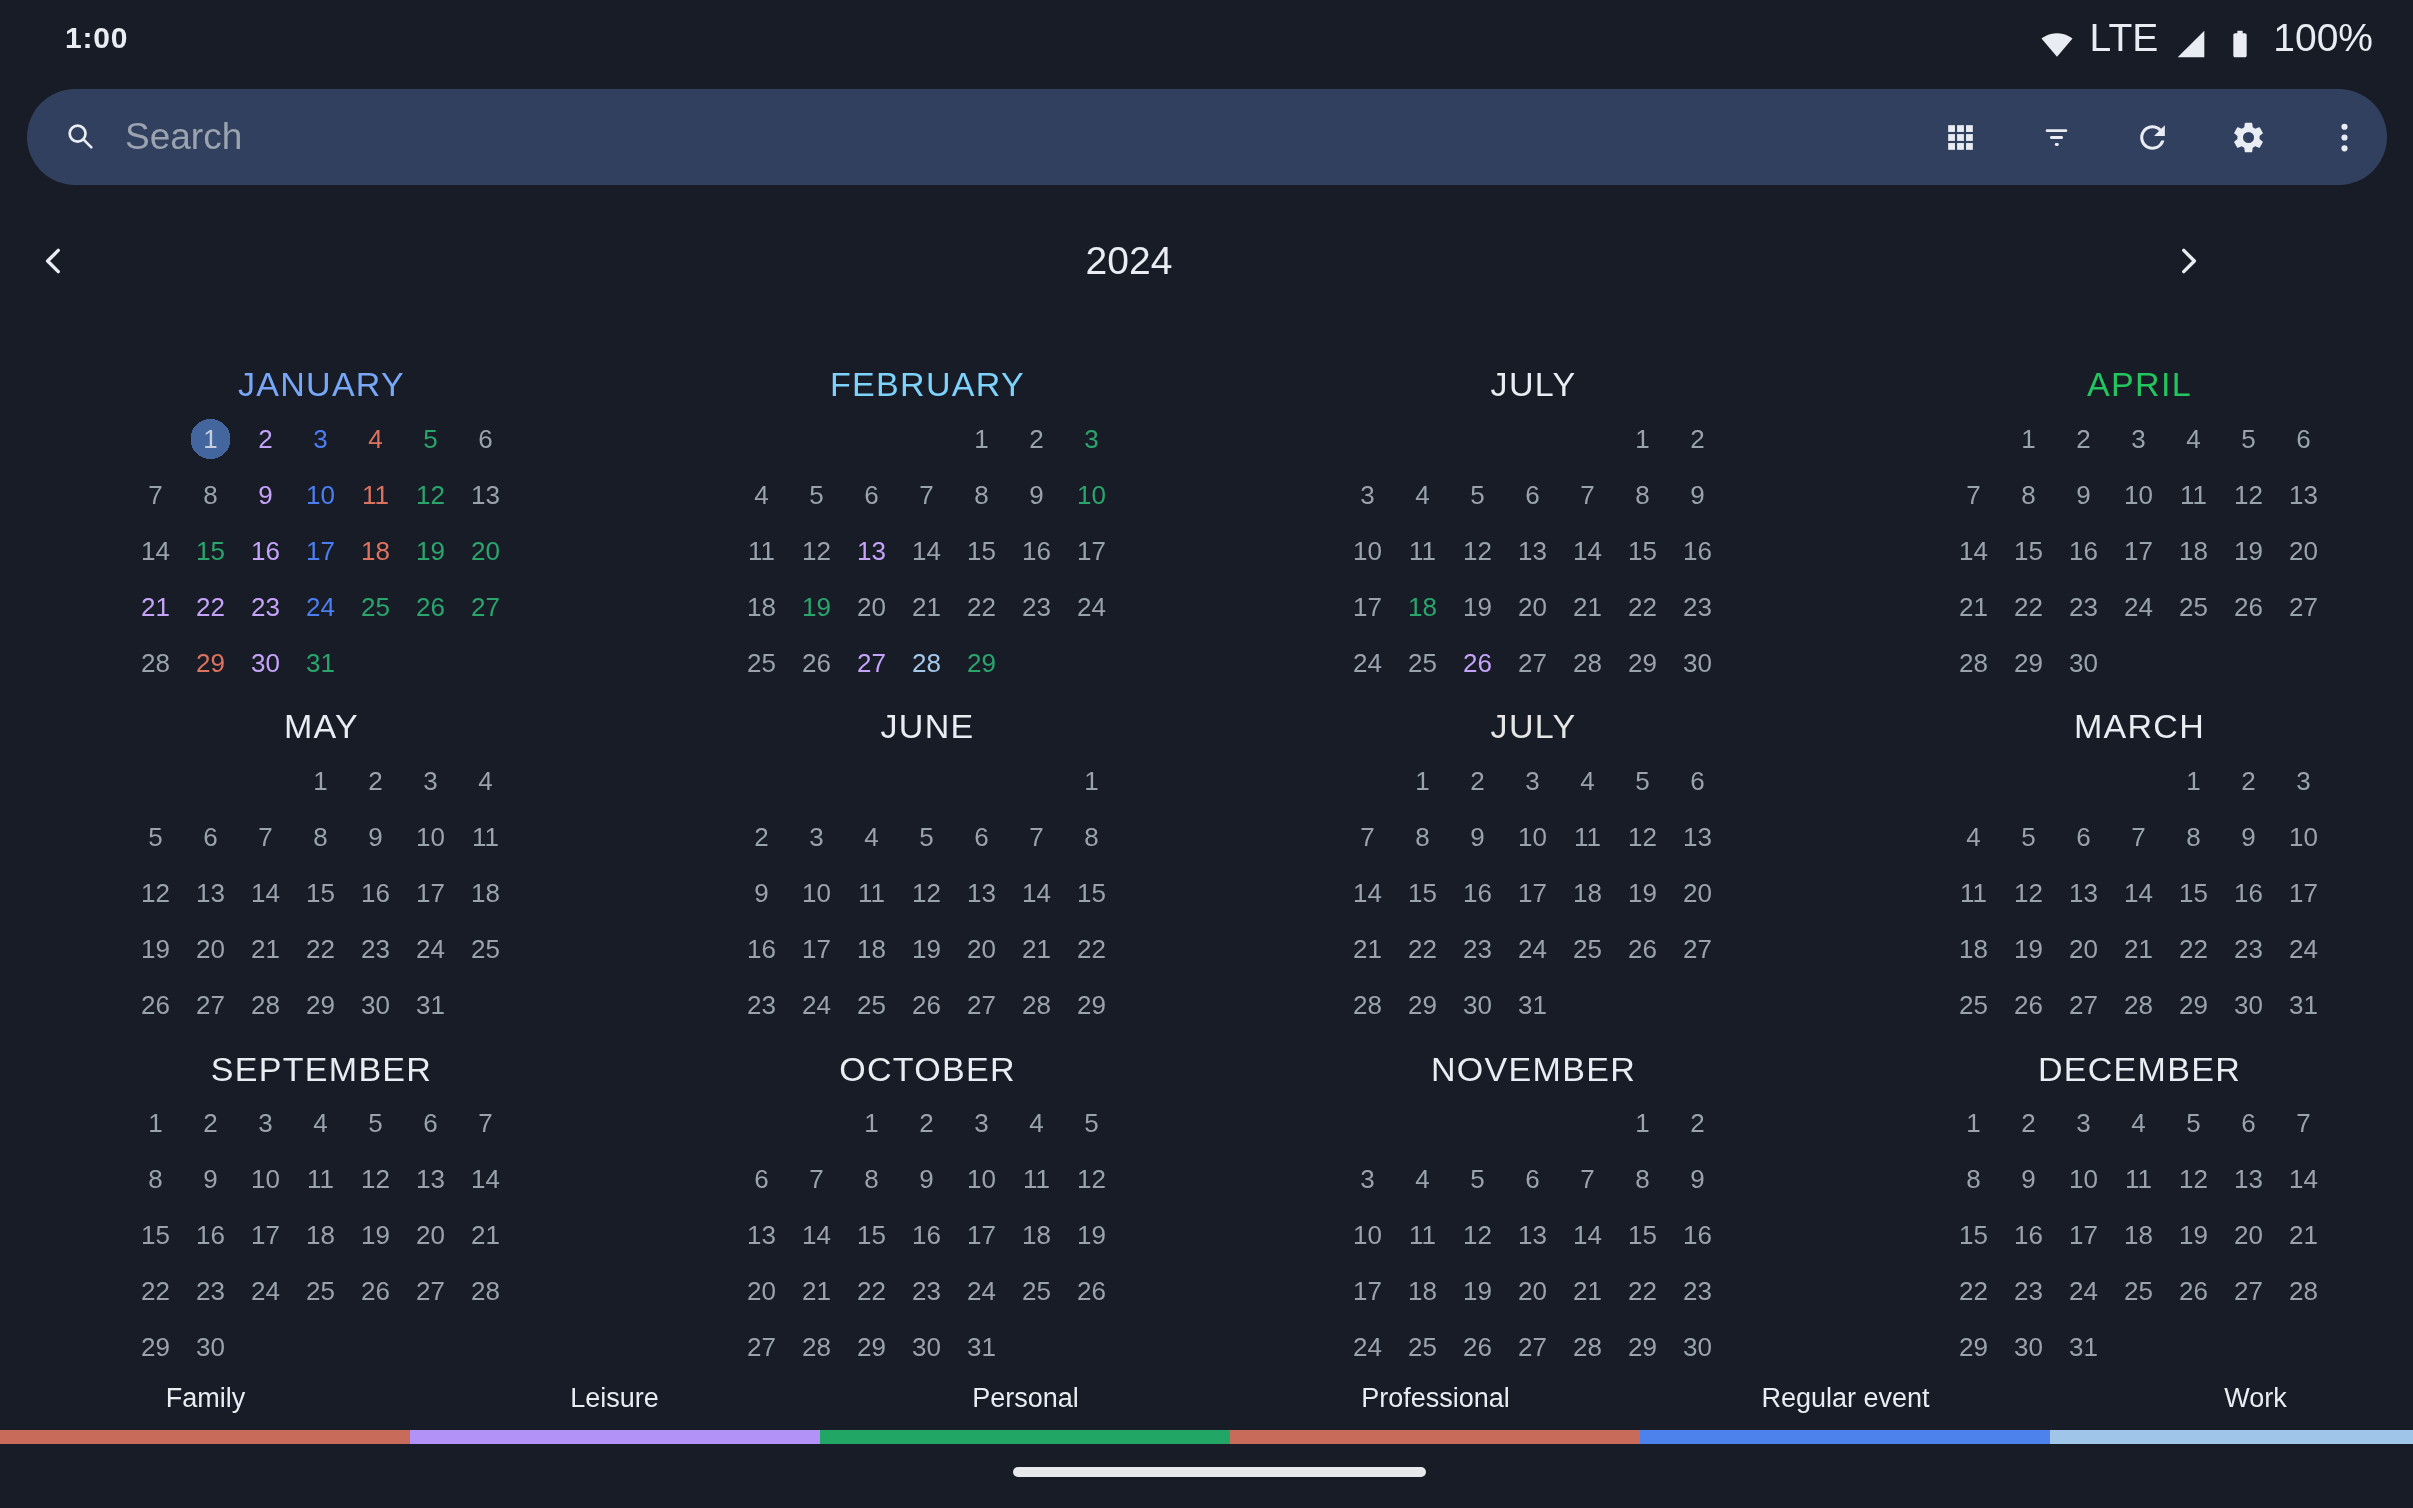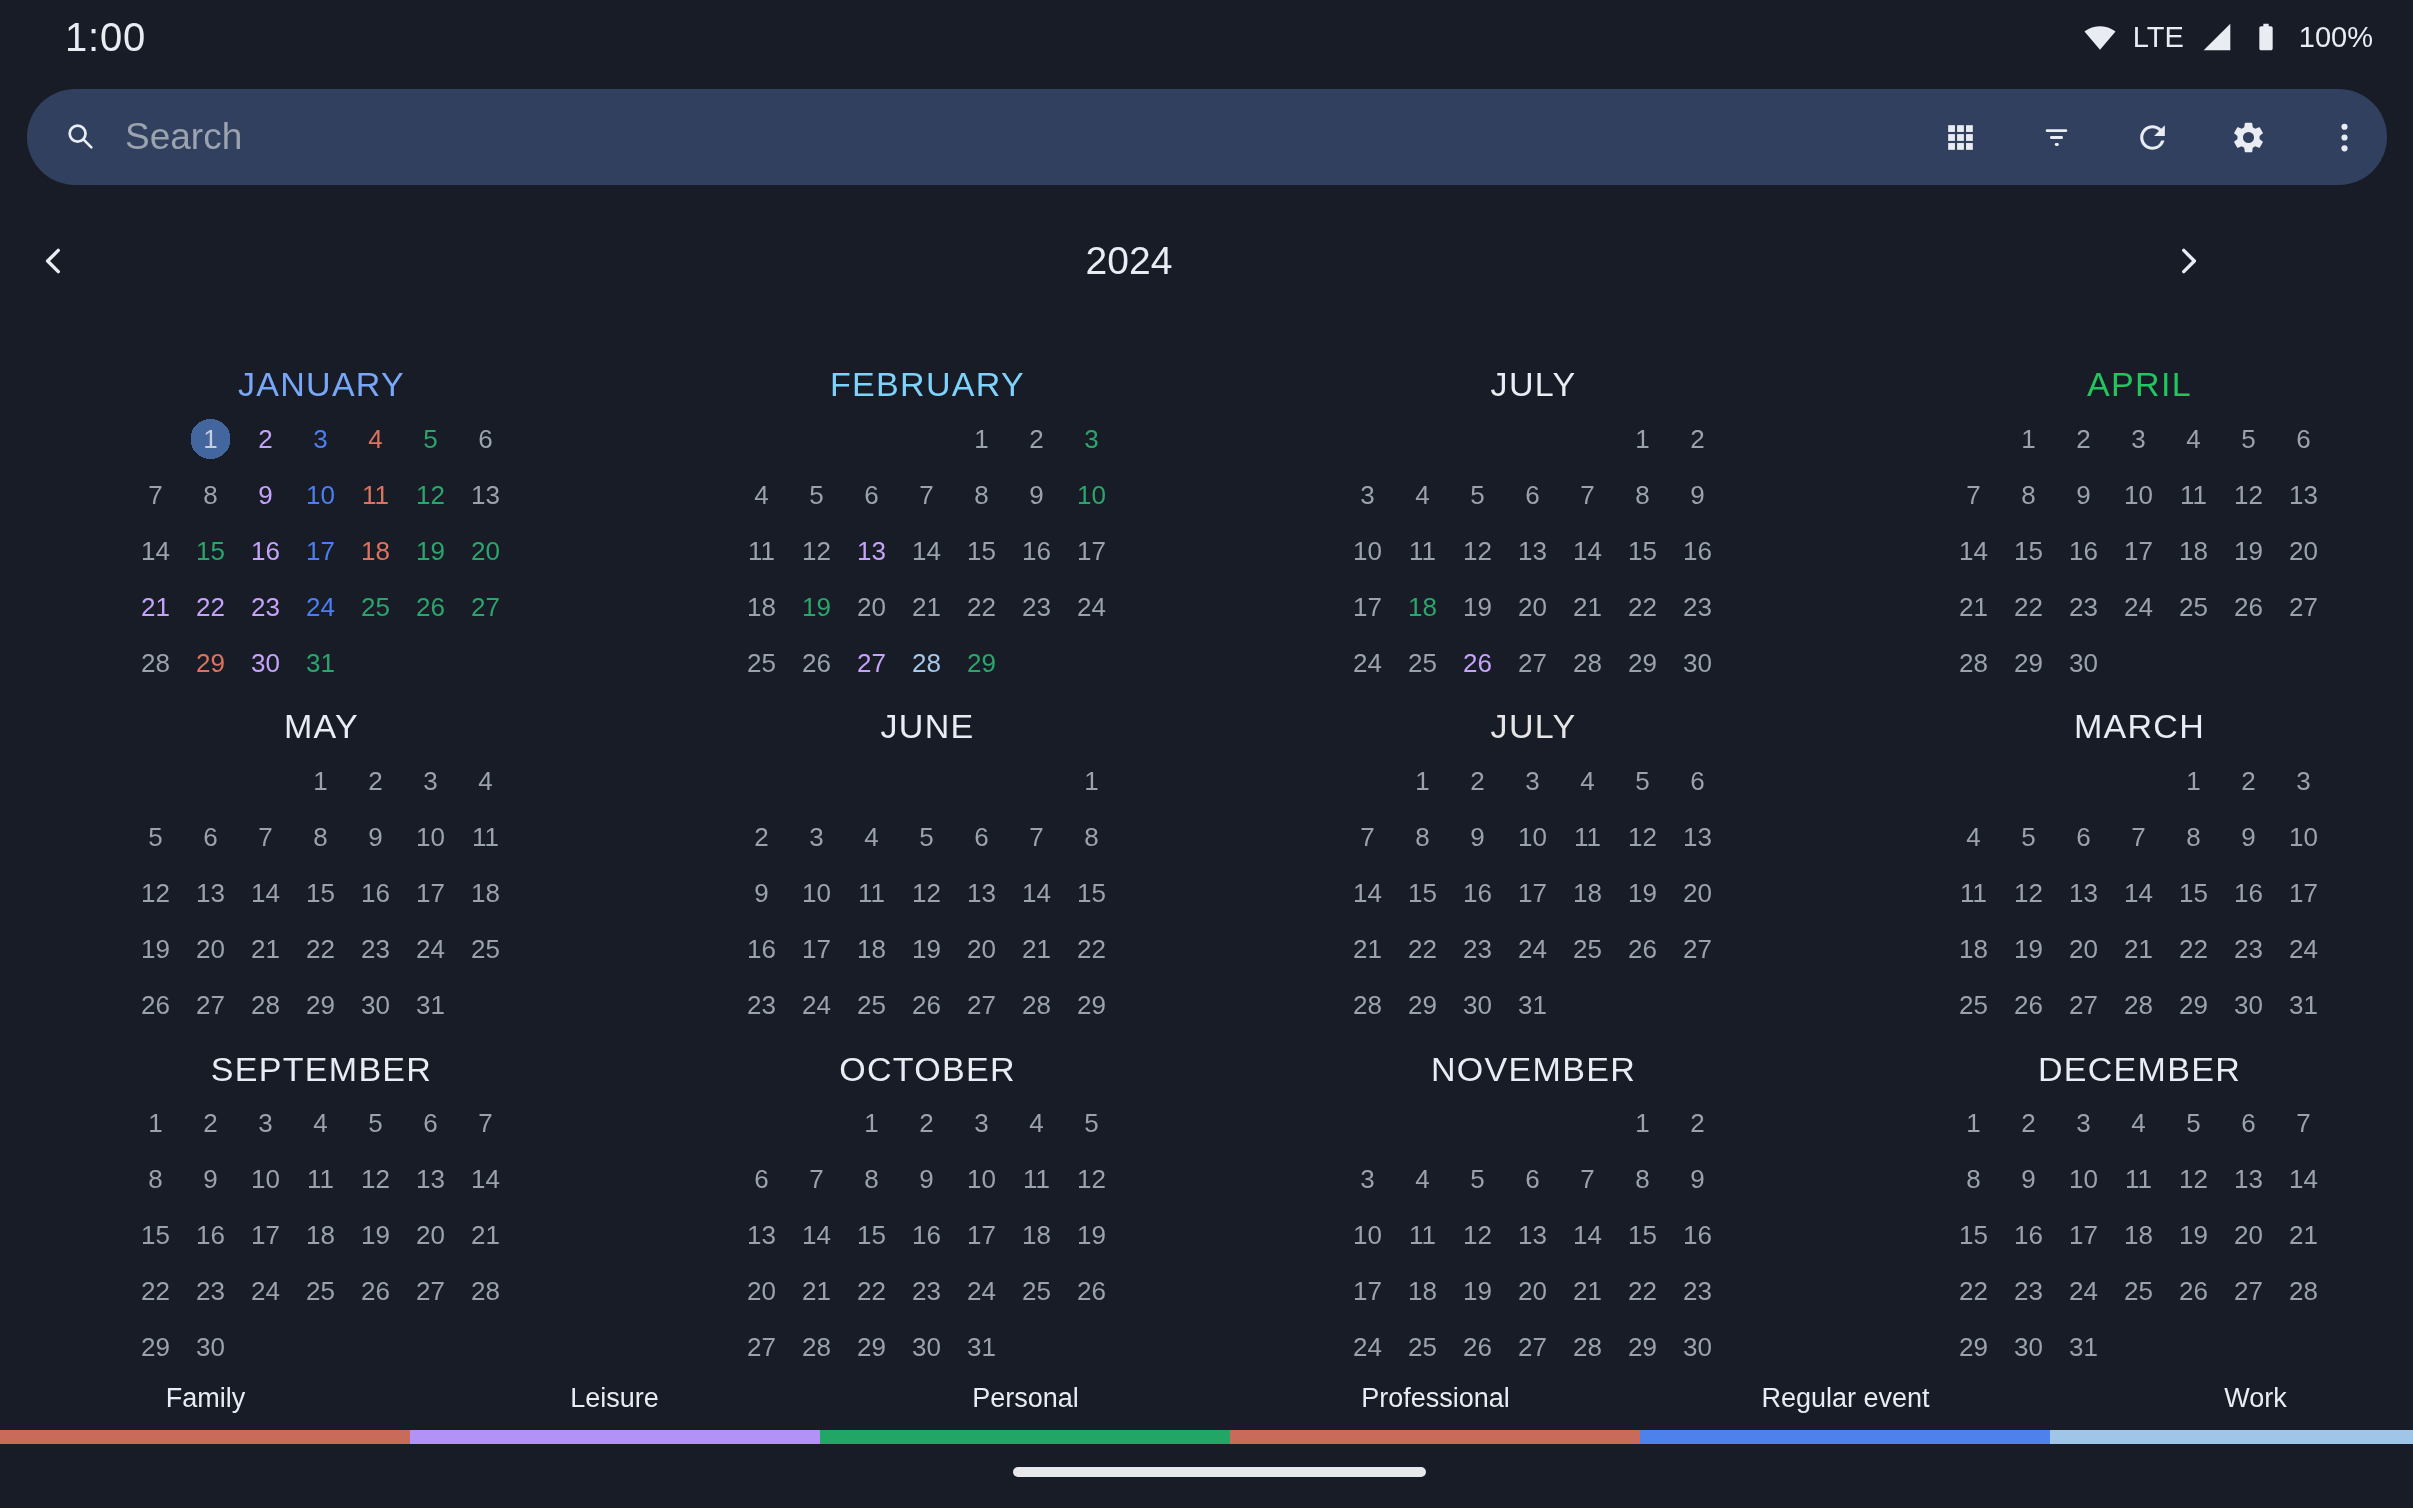--- a/index.html
+++ b/index.html
@@ -4,22 +4,22 @@
 <style>
   html,body{margin:0;padding:0;width:2413px;height:1508px;overflow:hidden;
     background:var(--bg,#181c26);font-family:"Liberation Sans",sans-serif;
     -webkit-font-smoothing:antialiased;}
   *{box-sizing:border-box;}
 
   
   .statusbar{position:absolute;left:0;top:0;width:2413px;height:75px;
     display:flex;align-items:center;justify-content:space-between;
     padding:0 40px 0 65px;color:var(--text,#e9edf3);}
-  .status-time{font-size:40px;font-weight:normal;letter-spacing:0.8px;}
-  .status-right{display:flex;align-items:flex-start;gap:17px;font-size:29px;}
+  .status-time{font-size:30px;font-weight:bold;letter-spacing:0.8px;}
+  .status-right{display:flex;align-items:flex-end;gap:17px;font-size:39px;}
   .status-right svg{display:block;}
 
   
   .searchbar{position:absolute;left:27px;top:89px;width:2360px;height:96px;
     background:var(--surface,#31405e);border-radius:48px;
     display:flex;align-items:center;padding:0 11.7px 0 34px;}
   .search-left{display:flex;align-items:center;gap:25px;flex:1;}
   .search-placeholder{font-size:37px;color:#9aa3ae;}
   .search-actions{display:flex;align-items:center;gap:57px;padding-right:11.7px;}
   .icon-btn{width:39px;height:39px;display:flex;align-items:center;justify-content:center;}

